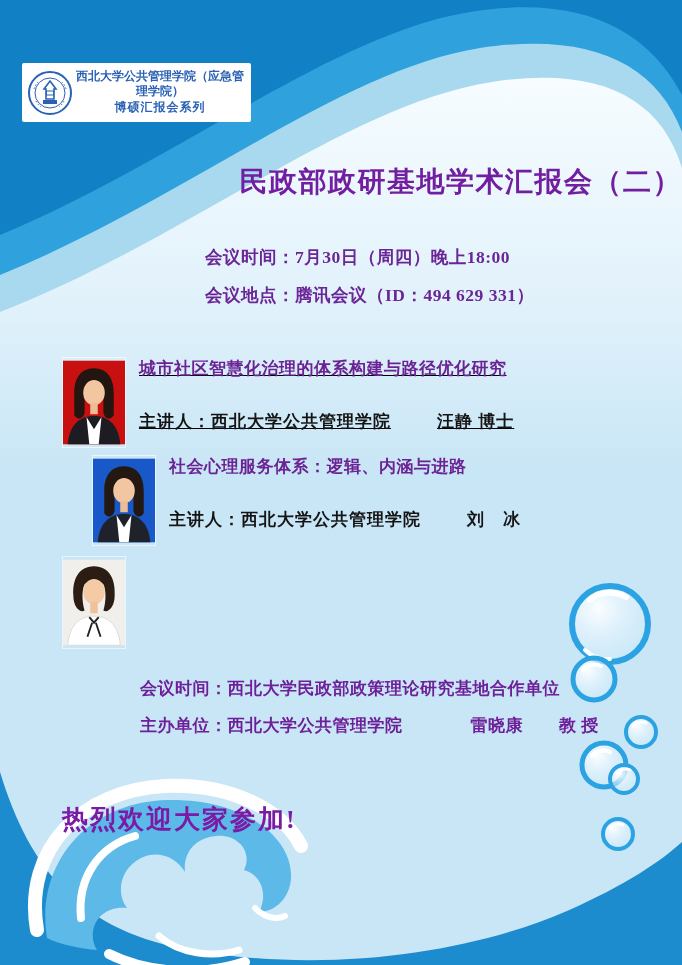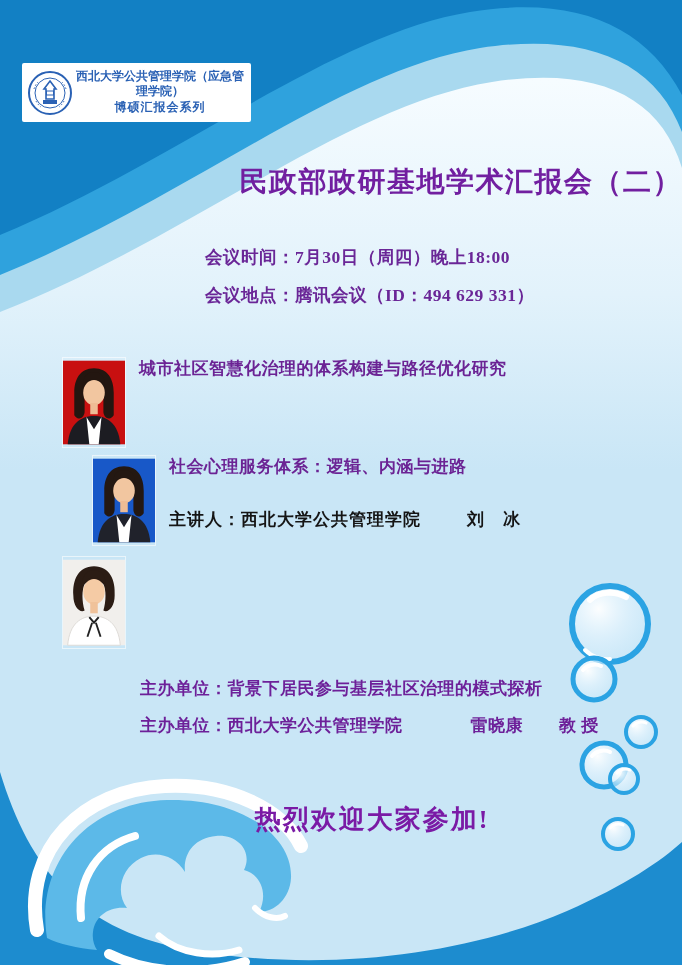--- a/index.html
+++ b/index.html
@@ -19,36 +19,36 @@
   
   .page-title{left:0;top:163px;width:682px;text-align:right;padding-left:26px;box-sizing:border-box;
     font-size:28px;font-weight:bold;color:#711fa0;letter-spacing:1.5px;}
 
   
   .meeting{left:205px;top:246px;color:#6a2697;font-weight:bold;font-size:17.5px;letter-spacing:0.5px;}
   .meeting div{margin-bottom:15px;line-height:23px;}
 
   
   .speaker{left:63px;width:580px;display:flex;align-items:flex-start;}
-  .sp1{top:358px;} .sp2{top:456px;margin-left:30px;} .sp3{top:557px;}
+  .sp1{top:358px;text-decoration:underline;} .sp2{top:456px;margin-left:30px;} .sp3{top:557px;}
   .photo{width:62px;height:89px;flex:0 0 62px;margin-right:14px;box-shadow:0 0 0 1px rgba(255,255,255,0.6);}
   .sp3 .photo{height:91px;}
   .sp-text{padding-top:0;}
   .sp-topic{font-size:17px;font-weight:bold;color:#6b2394;line-height:22px;letter-spacing:0.5px;}
   .sp-intro{margin-top:31px;font-size:17px;font-weight:bold;color:#151515;line-height:22px;letter-spacing:1px;}
   .sp-name{margin-left:46px;}
 
   
   .orgs{left:140px;top:677px;font-size:17px;font-weight:bold;color:#6d2099;letter-spacing:0.5px;}
   .orgs .row{line-height:23px;margin-bottom:14px;white-space:nowrap;}
   .o-name{margin-left:68px;}
   .o-title{margin-left:36px;}
 
   
-  .welcome{left:0;top:802px;width:682px;text-align:center;padding-left:62px;box-sizing:border-box;
+  .welcome{left:0;top:802px;width:682px;text-align:left;padding-left:62px;box-sizing:border-box;
     font-size:26px;font-weight:bold;color:#7a1aa5;letter-spacing:2px;}
 </style>
 </head>
 <body>
 
 <div class="poster">
 
   <svg class="abs" width="682" height="965" viewBox="0 0 682 965" style="left:0;top:0;">
     <defs>
       <linearGradient id="gMain" gradientUnits="userSpaceOnUse" x1="0" y1="80" x2="0" y2="470">
@@ -147,20 +147,23 @@
         <path d="M33,8 C48,8 54,20 54,34 L54,58 C50,64 44,62 43,55 L43,28 L23,28 L23,55 C22,62 16,64 12,58 L12,34 C12,20 18,8 33,8 Z" fill="#231610"></path>
         <ellipse cx="33" cy="34" rx="11.5" ry="13.5" fill="#f2c6a0"></ellipse>
         <path d="M21,29 C21,16 26,12 33,12 C40,12 45,16 45,29 C41,22 38,20 33,20 C28,20 25,22 21,29 Z" fill="#231610"></path>
         <rect x="29" y="45" width="8" height="12" fill="#eebc95"></rect>
         <path d="M5,89 C7,66 20,59 33,59 C46,59 59,66 61,89 Z" fill="#1c1c22"></path>
         <path d="M25,60 L33,73 L41,60 L38,89 L28,89 Z" fill="#ffffff"></path>
       </svg>
     </div>
     <div class="sp-text">
       <div class="sp-topic">城市社区智慧化治理的体系构建与路径优化研究</div>
+      <div class="sp-intro">
+        <span>主讲人：西北大学公共管理学院</span><span class="sp-name">汪静 博士</span>
+      </div>
     </div>
   </div>
 
   <div class="abs speaker sp2">
     <div class="photo">
       <svg width="62" height="89" viewBox="0 0 66 89">
         <rect width="66" height="89" fill="#1858c8"></rect>
         <path d="M33,8 C48,8 54,20 54,34 L54,58 C50,64 44,62 43,55 L43,28 L23,28 L23,55 C22,62 16,64 12,58 L12,34 C12,20 18,8 33,8 Z" fill="#241812"></path>
         <ellipse cx="33" cy="34" rx="11.5" ry="13.5" fill="#f2c6a0"></ellipse>
         <path d="M21,29 C21,16 26,12 33,12 C40,12 45,16 45,29 C41,22 38,20 33,20 C28,20 25,22 21,29 Z" fill="#241812"></path>
@@ -188,21 +191,21 @@
         <path d="M5,91 C7,67 20,60 33,60 C46,60 59,67 61,91 Z" fill="#ffffff" stroke="#dddad5" stroke-width="1"></path>
         <path d="M28,61 L33,67 L38,61" fill="none" stroke="#222222" stroke-width="2"></path>
         <path d="M31,67 L26,82 M35,67 L40,82" fill="none" stroke="#222222" stroke-width="2"></path>
       </svg>
     </div>
     <div class="sp-text">
     </div>
   </div>
 
   <div class="abs orgs">
-    <div class="row">主办单位：背景下居民参与基层社区治理的模式探析</div>
+    <div class="row">会议时间：西北大学民政部政策理论研究基地合作单位</div>
     <div class="row">
       <span>主办单位：西北大学公共管理学院</span><span class="o-name">雷晓康</span><span class="o-title">教 授</span>
     </div>
   </div>
 
   <div class="abs welcome">热烈欢迎大家参加!</div>
 
 </div>
 
 </body></html>

